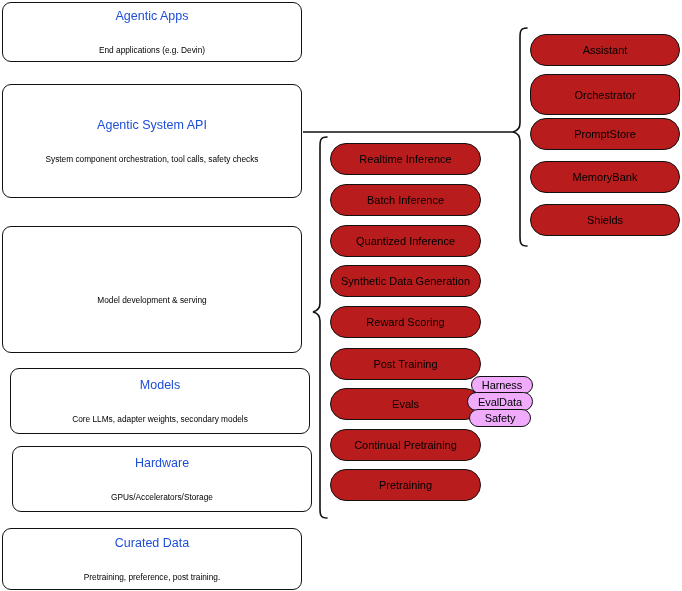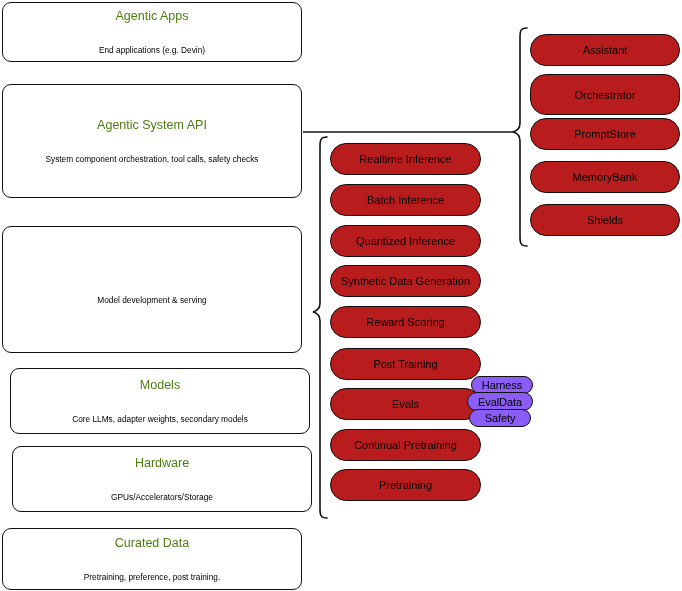--- a/index.html
+++ b/index.html
@@ -29,21 +29,21 @@
     background: #ffffff;
     display: flex;
     flex-direction: column;
     align-items: center;
     justify-content: center;
     text-align: center;
   }
   .layer-title {
     font-size: 12.5px;
     line-height: 15px;
-    color: #4d7c0f;
+    color: #1d4ed8;
   }
   .layer-sub {
     font-size: 8.3px;
     line-height: 12px;
     color: #000;
     margin-top: 20px;
   }
   .pillbox {
     position: absolute;
     box-sizing: border-box;
@@ -53,21 +53,21 @@
     display: flex;
     align-items: center;
     justify-content: center;
     font-size: 11px;
   }
   .tagpill {
     position: absolute;
     box-sizing: border-box;
     border: 1.4px solid #111111;
     border-radius: 999px;
-    background: #8b5cf6;
+    background: #f0abfc;
     display: flex;
     align-items: center;
     justify-content: center;
     font-size: 11px;
     letter-spacing: -0.1px;
   }
   svg.overlay {
     position: absolute;
     left: 0; top: 0;
     width: 682px;

